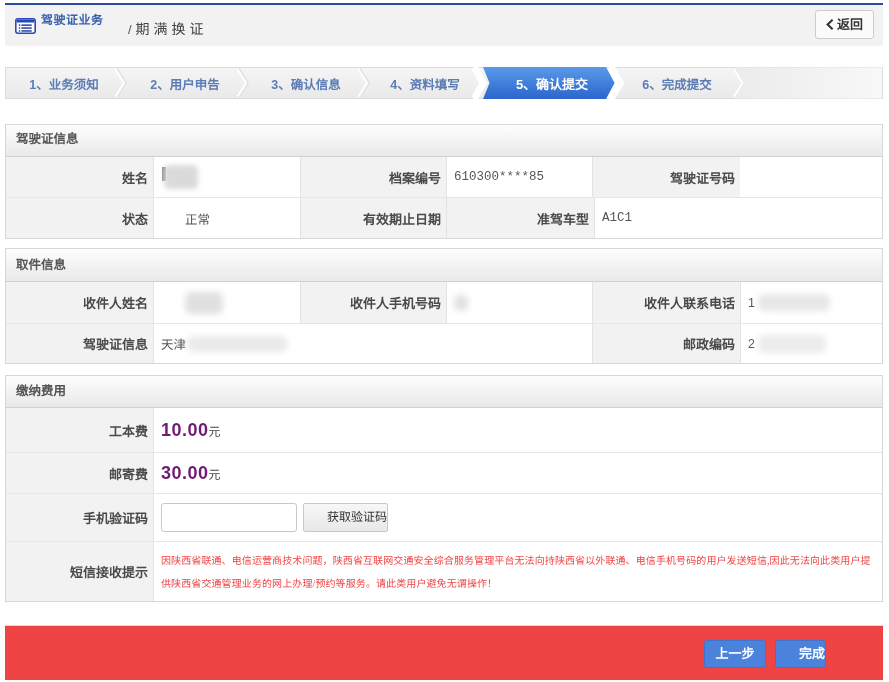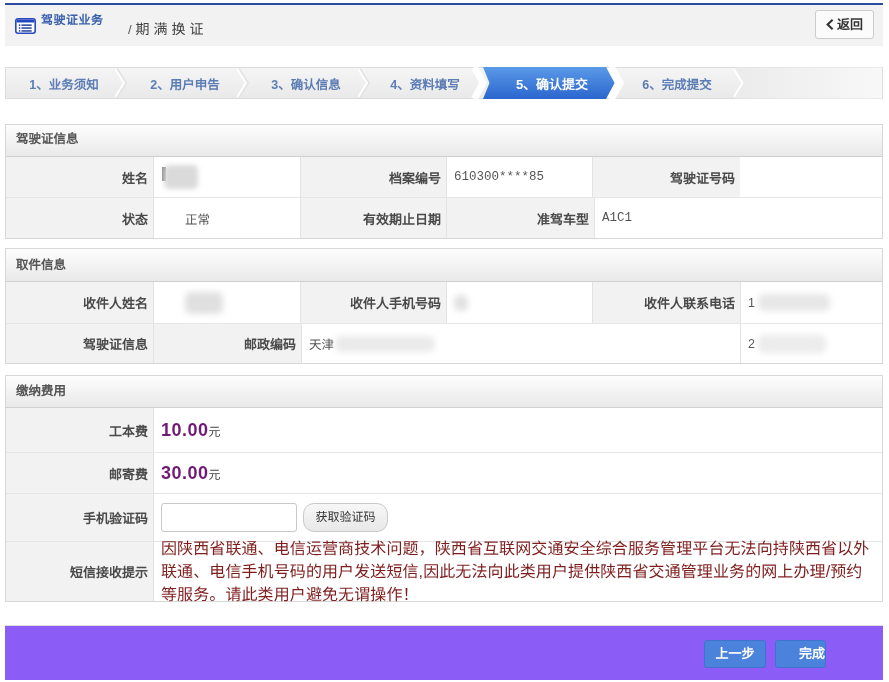--- a/index.html
+++ b/index.html
@@ -26,24 +26,24 @@
 .bl{border-left:1px solid #e3e3e3;}
 .sec1{top:124px;font-family:Liberation Mono, monospace;}
 .sec2{top:248px;}
 .sec3{top:375px;}
 .r41{height:41px;}
 .w1{width:147px;}.w2{width:147px;padding-left:31px;}.w3{width:146px;}.w4{width:146px;}.w5{width:148px;}.w6{width:142px;}
 .blur{filter:blur(3px);background:#e0e0e0;border-radius:6px;}
 .price{font-size:18px;font-weight:bold;color:#701a75;letter-spacing:0.5px;}
 .yuan{font-size:12px;color:#444;margin-left:0px;}
 .inp{box-sizing:border-box;width:136px;height:29px;border:1px solid #c8c8c8;border-radius:3px;background:#fff;}
-.code{box-sizing:border-box;margin-left:6px;width:85px;height:29px;border:1px solid #c9c9c9;border-radius:11px;background:linear-gradient(#f7f7f7,#e8e8e8);font-size:12px;color:#333;text-align:center;line-height:27px;}
-.redp{font-size:16px;color:#7f1d1d;line-height:23px;width:716px;letter-spacing:0.1px;}
+.code{box-sizing:border-box;margin-left:6px;width:85px;height:29px;border:1px solid #c9c9c9;border-radius:2px;background:linear-gradient(#f7f7f7,#e8e8e8);font-size:12px;color:#333;text-align:right;line-height:27px;}
+.redp{font-size:10px;color:#ef4444;line-height:23px;width:716px;letter-spacing:0.1px;font-family:Liberation Serif, serif;}
 
-.footer{left:5px;top:625px;width:878px;height:54px;background:#8b5cf6;border-top:1px solid #dcdcdc;}
+.footer{left:5px;top:625px;width:878px;height:54px;background:#ef4444;border-top:1px solid #dcdcdc;}
 .btn{position:absolute;top:14px;height:28px;box-sizing:border-box;background:#4b82dc;border:1px solid #3e74ce;border-radius:3px;color:#fff;font-size:13px;font-weight:bold;text-align:center;line-height:26px;}
 .btn1{left:699px;width:62px;}
 .btn2{left:770px;width:51px;text-align:right;}
 </style>
 </head>
 <body>
 <div id="page">
   <div class="abs topline"></div>
   <div class="abs hdr">
     <svg class="abs hicon" width="21" height="16" viewBox="0 0 21 16">
@@ -128,22 +128,22 @@
         </div>
       <div class="cell lbl w3 bl">收件人手机号码</div>
       <div class="cell val w4">
           <span class="blur" style="display:inline-block;width:14px;height:16px;"></span>
         </div>
       <div class="cell lbl w5 bl">收件人联系电话</div>
       <div class="cell val w6">1<span class="blur" style="display:inline-block;width:72px;height:17px;margin-left:3px;background:#e7e7e7;"></span></div>
     </div>
     <div class="row" style="height:40px;">
       <div class="cell lbl w1">驾驶证信息</div>
+      <div class="cell val" style="width:439px;">天津<span class="blur" style="display:inline-block;width:100px;height:16px;margin-left:1px;background:#eaeaea;"></span></div>
       <div class="cell lbl w5 bl">邮政编码</div>
-      <div class="cell val" style="width:439px;">天津<span class="blur" style="display:inline-block;width:100px;height:16px;margin-left:1px;background:#eaeaea;"></span></div>
       <div class="cell val w6">2<span class="blur" style="display:inline-block;width:68px;height:18px;margin-left:3px;background:#ececec;"></span></div>
     </div>
   </div>
 
   <div class="abs sec sec3">
     <div class="sech">缴纳费用</div>
     <div class="row" style="height:44px;">
       <div class="cell lbl w1">工本费</div>
       <div class="cell val" style="width:729px;">
           <span class="price">10.00</span>

